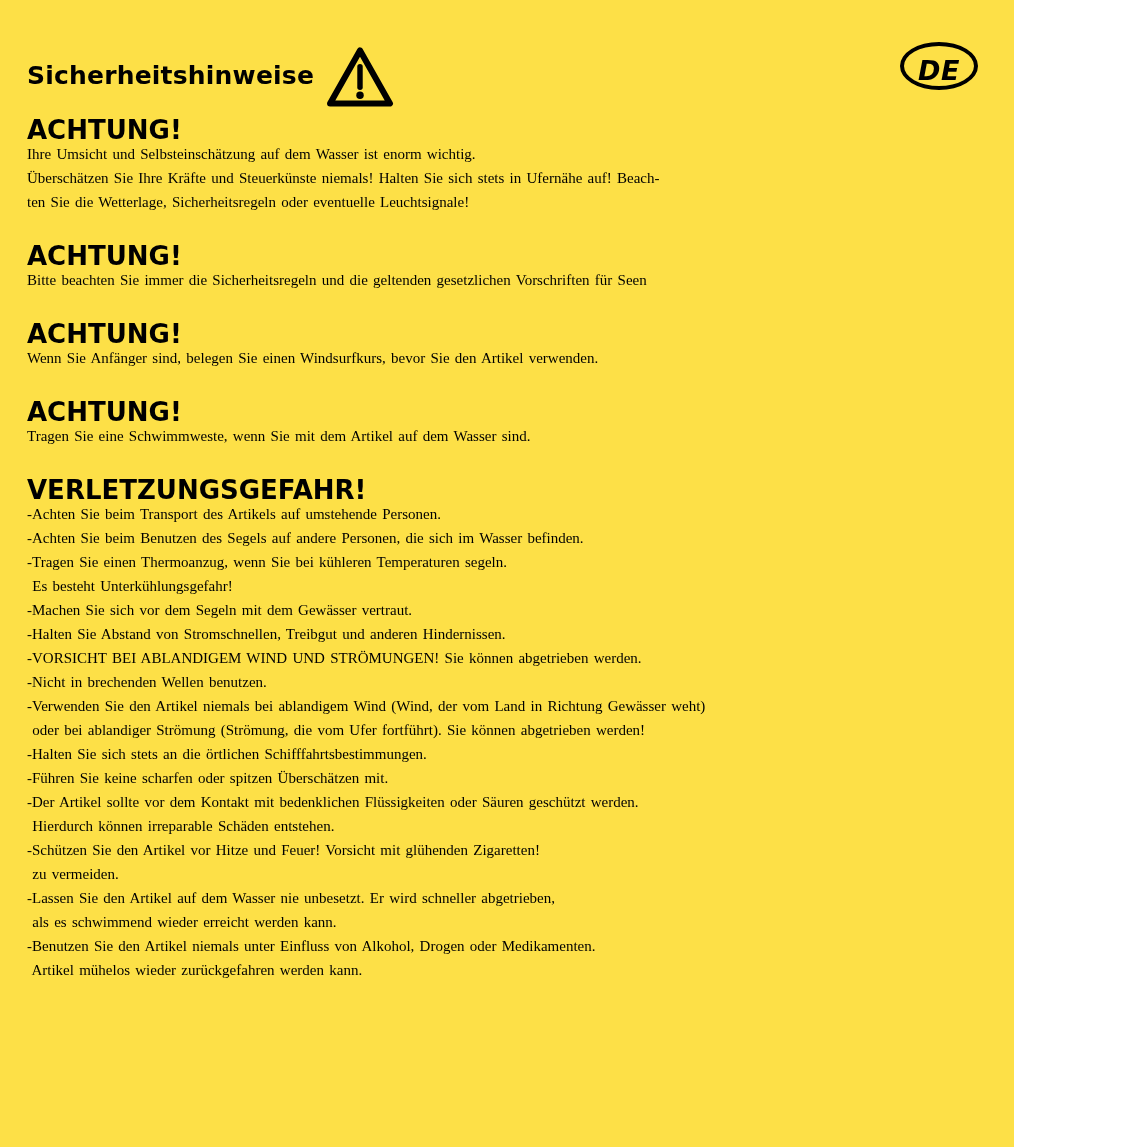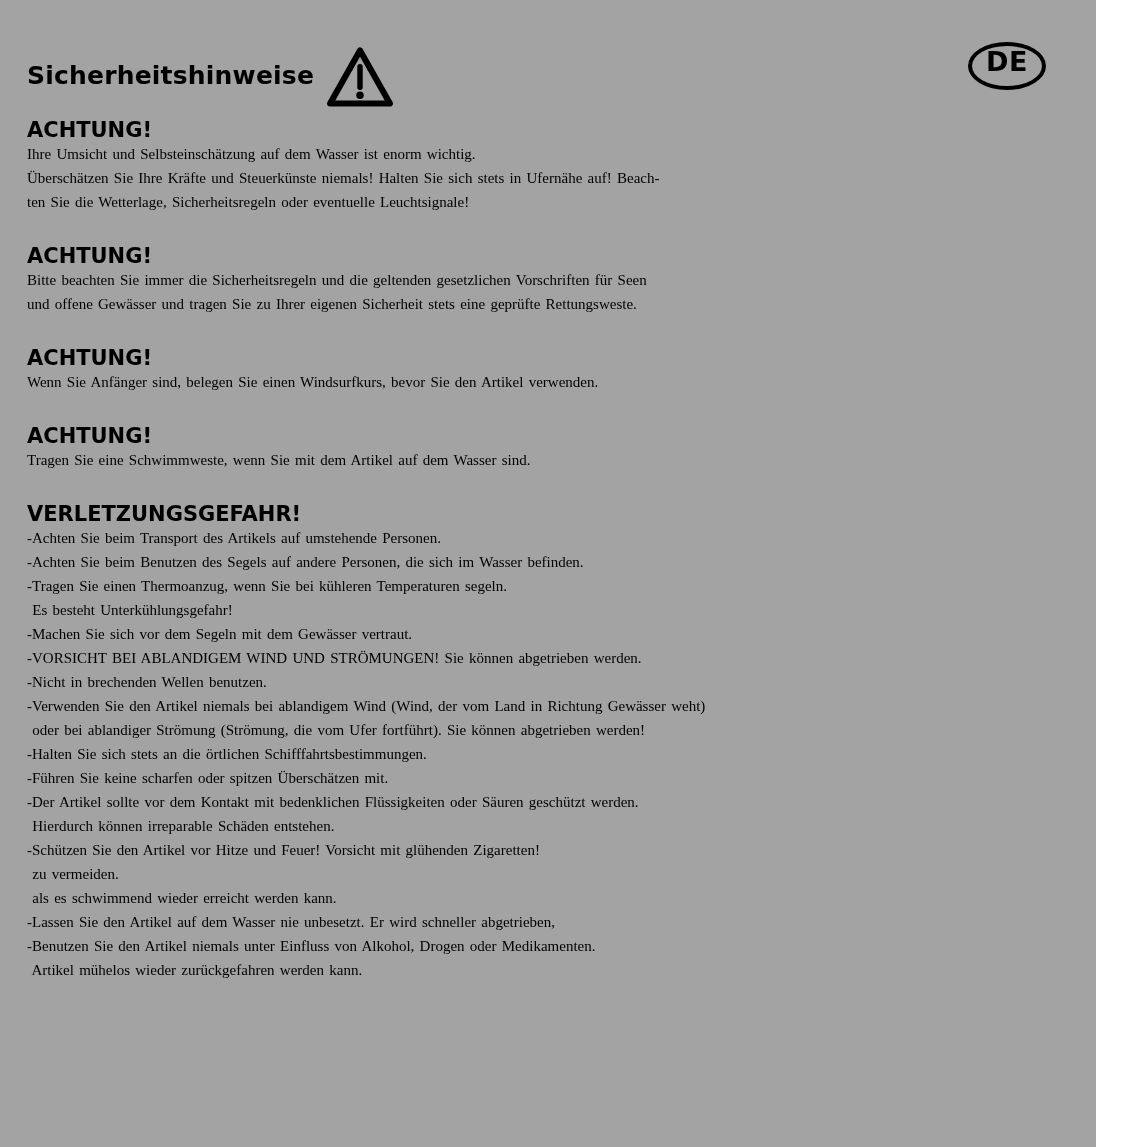--- a/index.html
+++ b/index.html
@@ -4,23 +4,23 @@
 <style>
   html, body {
     margin: 0;
     padding: 0;
     background: #ffffff;
     color: #000000;
     font-family: "DejaVu Sans", "Liberation Sans", sans-serif;
   }
   .page {
     position: relative;
-    width: 1096px;
+    width: 1014px;
     height: 1147px;
-    background: #a3a3a3;
+    background: #fde047;
     box-sizing: border-box;
     padding: 44px 22px 0 27px;
     overflow: hidden;
   }
   header {
     position: relative;
     height: 74px;
   }
   .title-row {
     display: flex;
@@ -38,37 +38,38 @@
   .warn-icon {
     display: inline-flex;
     width: 68px;
     height: 64px;
     margin-top: 4px;
   }
   .warn-icon svg { width: 100%; height: 100%; }
   .lang-badge {
     position: absolute;
     top: -2px;
-    right: 28px;
+    right: 14px;
     width: 70px;
     height: 40px;
     border: 4.5px solid #000000;
     border-radius: 50%;
     display: flex;
-    align-items: flex-start;
+    align-items: flex-end;
     justify-content: center;
     font-size: 27px;
     font-weight: bold;
     letter-spacing: 0.5px;
+    font-style: italic;
   }
   main { display: block; }
   .sec { margin: 0 0 30px 0; }
   .sec-heading {
     margin: 0;
-    font-size: 21px;
+    font-size: 26px;
     font-weight: bold;
     line-height: 24px;
     white-space: pre;
   }
   .line {
     font-size: 15px;
     line-height: 24px;
     word-spacing: 1.5px;
     white-space: pre;
     font-family: Liberation Serif, serif;
@@ -102,21 +103,20 @@
           <div class="line">Ihre Umsicht und Selbsteinschätzung auf dem Wasser ist enorm wichtig.</div>
           <div class="line">Überschätzen Sie Ihre Kräfte und Steuerkünste niemals! Halten Sie sich stets in Ufernähe auf! Beach-</div>
           <div class="line">ten Sie die Wetterlage, Sicherheitsregeln oder eventuelle Leuchtsignale!</div>
         </div>
     </section>
 
     <section class="sec">
       <h2 class="sec-heading">ACHTUNG!</h2>
       <div class="sec-lines">
           <div class="line">Bitte beachten Sie immer die Sicherheitsregeln und die geltenden gesetzlichen Vorschriften für Seen</div>
-          <div class="line">und offene Gewässer und tragen Sie zu Ihrer eigenen Sicherheit stets eine geprüfte Rettungsweste.</div>
         </div>
     </section>
 
     <section class="sec">
       <h2 class="sec-heading">ACHTUNG!</h2>
       <div class="sec-lines">
           <div class="line">Wenn Sie Anfänger sind, belegen Sie einen Windsurfkurs, bevor Sie den Artikel verwenden.</div>
         </div>
     </section>
 
@@ -128,31 +128,32 @@
     </section>
 
     <section class="sec">
       <h2 class="sec-heading">VERLETZUNGSGEFAHR!</h2>
       <div class="sec-lines">
           <div class="line">-Achten Sie beim Transport des Artikels auf umstehende Personen.</div>
           <div class="line">-Achten Sie beim Benutzen des Segels auf andere Personen, die sich im Wasser befinden.</div>
           <div class="line">-Tragen Sie einen Thermoanzug, wenn Sie bei kühleren Temperaturen segeln.</div>
           <div class="line"> Es besteht Unterkühlungsgefahr!</div>
           <div class="line">-Machen Sie sich vor dem Segeln mit dem Gewässer vertraut.</div>
+          <div class="line">-Halten Sie Abstand von Stromschnellen, Treibgut und anderen Hindernissen.</div>
           <div class="line">-VORSICHT BEI ABLANDIGEM WIND UND STRÖMUNGEN! Sie können abgetrieben werden.</div>
           <div class="line">-Nicht in brechenden Wellen benutzen.</div>
           <div class="line">-Verwenden Sie den Artikel niemals bei ablandigem Wind (Wind, der vom Land in Richtung Gewässer weht)</div>
           <div class="line"> oder bei ablandiger Strömung (Strömung, die vom Ufer fortführt). Sie können abgetrieben werden!</div>
           <div class="line">-Halten Sie sich stets an die örtlichen Schifffahrtsbestimmungen.</div>
           <div class="line">-Führen Sie keine scharfen oder spitzen Überschätzen mit.</div>
           <div class="line">-Der Artikel sollte vor dem Kontakt mit bedenklichen Flüssigkeiten oder Säuren geschützt werden.</div>
           <div class="line"> Hierdurch können irreparable Schäden entstehen.</div>
           <div class="line">-Schützen Sie den Artikel vor Hitze und Feuer! Vorsicht mit glühenden Zigaretten!</div>
           <div class="line"> zu vermeiden.</div>
+          <div class="line">-Lassen Sie den Artikel auf dem Wasser nie unbesetzt. Er wird schneller abgetrieben,</div>
           <div class="line"> als es schwimmend wieder erreicht werden kann.</div>
-          <div class="line">-Lassen Sie den Artikel auf dem Wasser nie unbesetzt. Er wird schneller abgetrieben,</div>
           <div class="line">-Benutzen Sie den Artikel niemals unter Einfluss von Alkohol, Drogen oder Medikamenten.</div>
           <div class="line"> Artikel mühelos wieder zurückgefahren werden kann.</div>
         </div>
     </section>
   </main>
 
 </div>
 
 </body></html>

